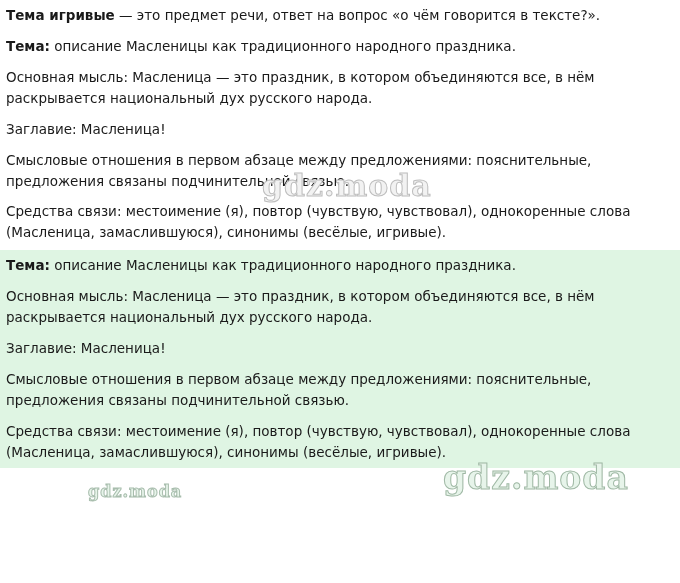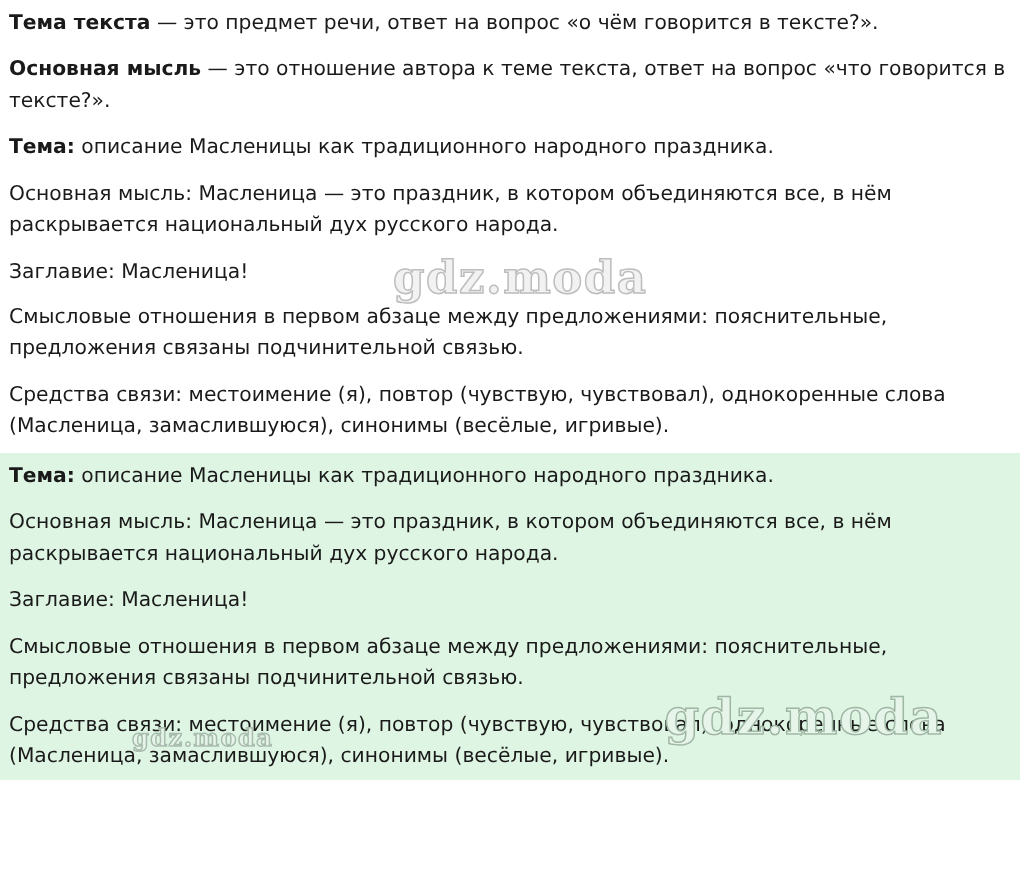--- a/index.html
+++ b/index.html
@@ -72,22 +72,21 @@
     -webkit-text-stroke: 1px #a8bdad;
   }
   .spacer-sm { height: 2px; }
 </style>
 </head>
 <body>
 
 <div class="page">
 
   <div class="block">
-    <p class="line"><b>Тема текста</b> — это предмет речи, ответ на вопрос «о чём говорится в тексте?».</p>
-    <p class="line"><b>Основная мысль</b> — это отношение автора к теме текста, ответ на вопрос «что говорится в тексте?».</p>
+    <p class="line"><b>Тема игривые</b> — это предмет речи, ответ на вопрос «о чём говорится в тексте?».</p>
     <p class="line"><b>Тема:</b> описание Масленицы как традиционного народного праздника.</p>
     <p class="line">Основная мысль: Масленица — это праздник, в котором объединяются все, в нём раскрывается национальный дух русского народа.</p>
     <p class="line">Заглавие: Масленица!</p>
     <p class="line">Смысловые отношения в первом абзаце между предложениями: пояснительные, предложения связаны подчинительной связью.</p>
     <p class="line">Средства связи: местоимение (я), повтор (чувствую, чувствовал), однокоренные слова (Масленица, замаслившуюся), синонимы (весёлые, игривые).</p>
   </div>
 
   <div class="spacer-sm"></div>
 
   <div class="block highlight">

